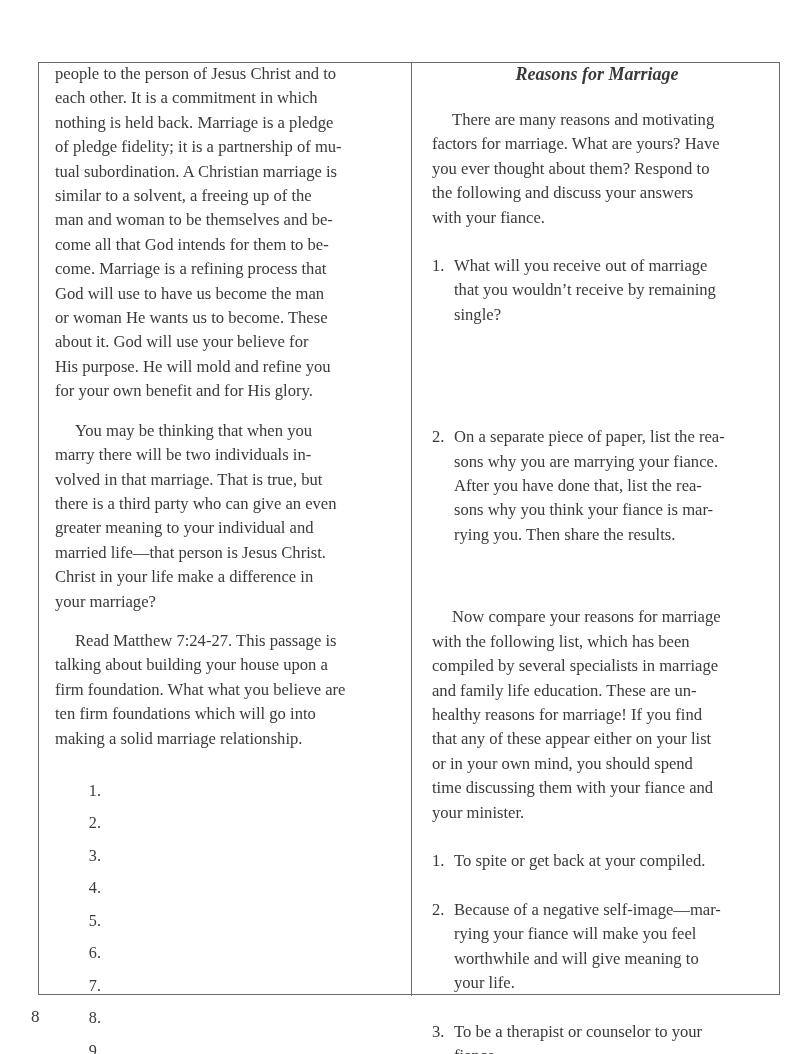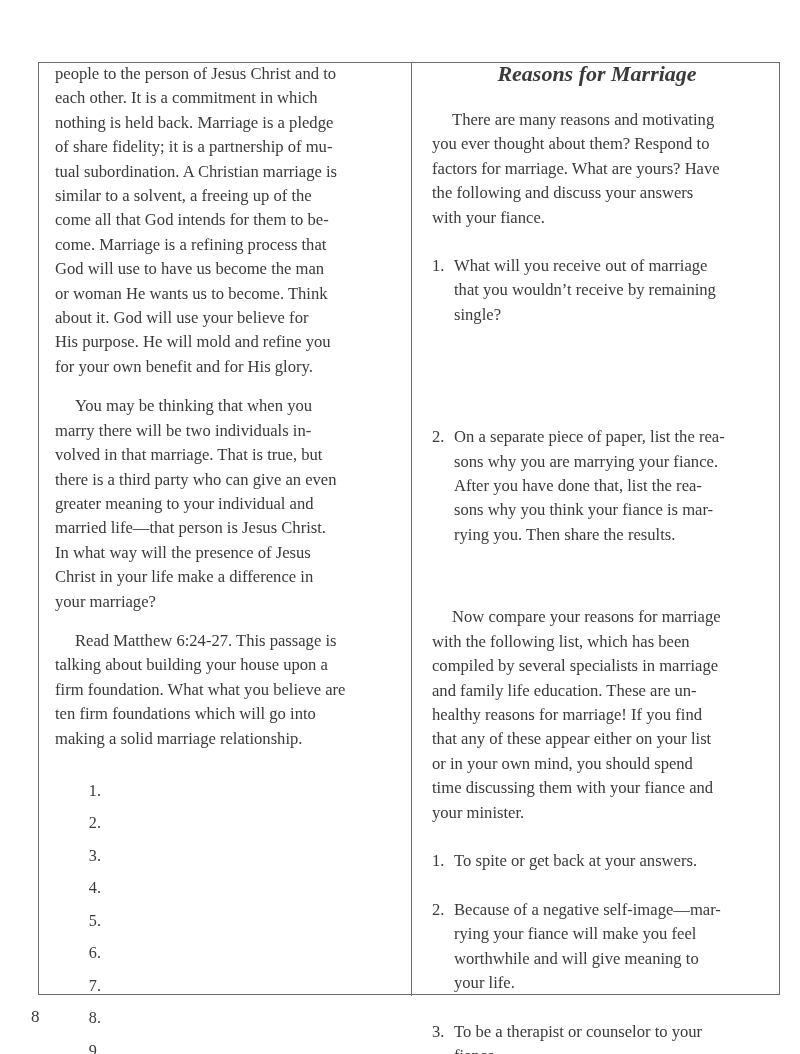--- a/index.html
+++ b/index.html
@@ -73,21 +73,21 @@
     margin: 0;
   }
   .para + .para {
     margin-top: 15px;
   }
 
   .heading {
     font-weight: bold;
     font-style: italic;
     text-align: center;
-    font-size: 22px;
+    font-size: 18px;
     line-height: 24px;
     margin: 0;
   }
 
   .gap-sm { height: 22px; }
   .gap-md { height: 24px; }
   .gap-lg { height: 30px; }
 
   
   .numlist {
@@ -146,46 +146,46 @@
 
   <div class="frame"></div>
   <div class="column-divider"></div>
 
   <div class="col col-left">
 
     <p class="para" id="p-commitment">
         <span class="line">people to the person of Jesus Christ and to</span>
         <span class="line">each other. It is a commitment in which</span>
         <span class="line">nothing is held back. Marriage is a pledge</span>
-        <span class="line">of share fidelity; it is a partnership of mu-</span>
+        <span class="line">of pledge fidelity; it is a partnership of mu-</span>
         <span class="line">tual subordination. A Christian marriage is</span>
         <span class="line">similar to a solvent, a freeing up of the</span>
+        <span class="line">man and woman to be themselves and be-</span>
         <span class="line">come all that God intends for them to be-</span>
         <span class="line">come. Marriage is a refining process that</span>
         <span class="line">God will use to have us become the man</span>
-        <span class="line">or woman He wants us to become. Think</span>
+        <span class="line">or woman He wants us to become. These</span>
         <span class="line">about it. God will use your believe for</span>
         <span class="line">His purpose. He will mold and refine you</span>
         <span class="line">for your own benefit and for His glory.</span>
       </p>
 
     <p class="para" id="p-thirdparty">
         <span class="line indent">You may be thinking that when you</span>
         <span class="line">marry there will be two individuals in-</span>
         <span class="line">volved in that marriage. That is true, but</span>
         <span class="line">there is a third party who can give an even</span>
         <span class="line">greater meaning to your individual and</span>
         <span class="line">married life—that person is Jesus Christ.</span>
-        <span class="line">In what way will the presence of Jesus</span>
         <span class="line">Christ in your life make a difference in</span>
         <span class="line">your marriage?</span>
       </p>
 
     <p class="para" id="p-matthew">
-        <span class="line indent">Read Matthew 6:24-27. This passage is</span>
+        <span class="line indent">Read Matthew 7:24-27. This passage is</span>
         <span class="line">talking about building your house upon a</span>
         <span class="line">firm foundation. What what you believe are</span>
         <span class="line">ten firm foundations which will go into</span>
         <span class="line">making a solid marriage relationship.</span>
       </p>
 
     <div class="gap-md"></div>
 
     <ol class="blank-list" id="blank-list">
         <li class="blank-item"><span class="blank-marker">1.</span></li>
@@ -201,22 +201,22 @@
   </div>
 
   <div class="col col-right">
 
     <p class="heading">Reasons for Marriage</p>
 
     <div class="gap-sm"></div>
 
     <p class="para" id="p-intro">
         <span class="line indent">There are many reasons and motivating</span>
+        <span class="line">factors for marriage. What are yours? Have</span>
         <span class="line">you ever thought about them? Respond to</span>
-        <span class="line">factors for marriage. What are yours? Have</span>
         <span class="line">the following and discuss your answers</span>
         <span class="line">with your fiance.</span>
       </p>
 
     <div class="gap-md"></div>
 
     <ol class="numlist" id="questions-list">
         <li class="numitem">
           <span class="marker">1.</span>
           <span class="line">What will you receive out of marriage</span>
@@ -247,21 +247,21 @@
         <span class="line">or in your own mind, you should spend</span>
         <span class="line">time discussing them with your fiance and</span>
         <span class="line">your minister.</span>
       </p>
 
     <div class="gap-md"></div>
 
     <ol class="numlist" id="unhealthy-list">
         <li class="numitem">
           <span class="marker">1.</span>
-          <span class="line">To spite or get back at your answers.</span>
+          <span class="line">To spite or get back at your compiled.</span>
         </li>
         <li class="numitem">
           <span class="marker">2.</span>
           <span class="line">Because of a negative self-image—mar-</span>
           <span class="line">rying your fiance will make you feel</span>
           <span class="line">worthwhile and will give meaning to</span>
           <span class="line">your life.</span>
         </li>
         <li class="numitem">
           <span class="marker">3.</span>

